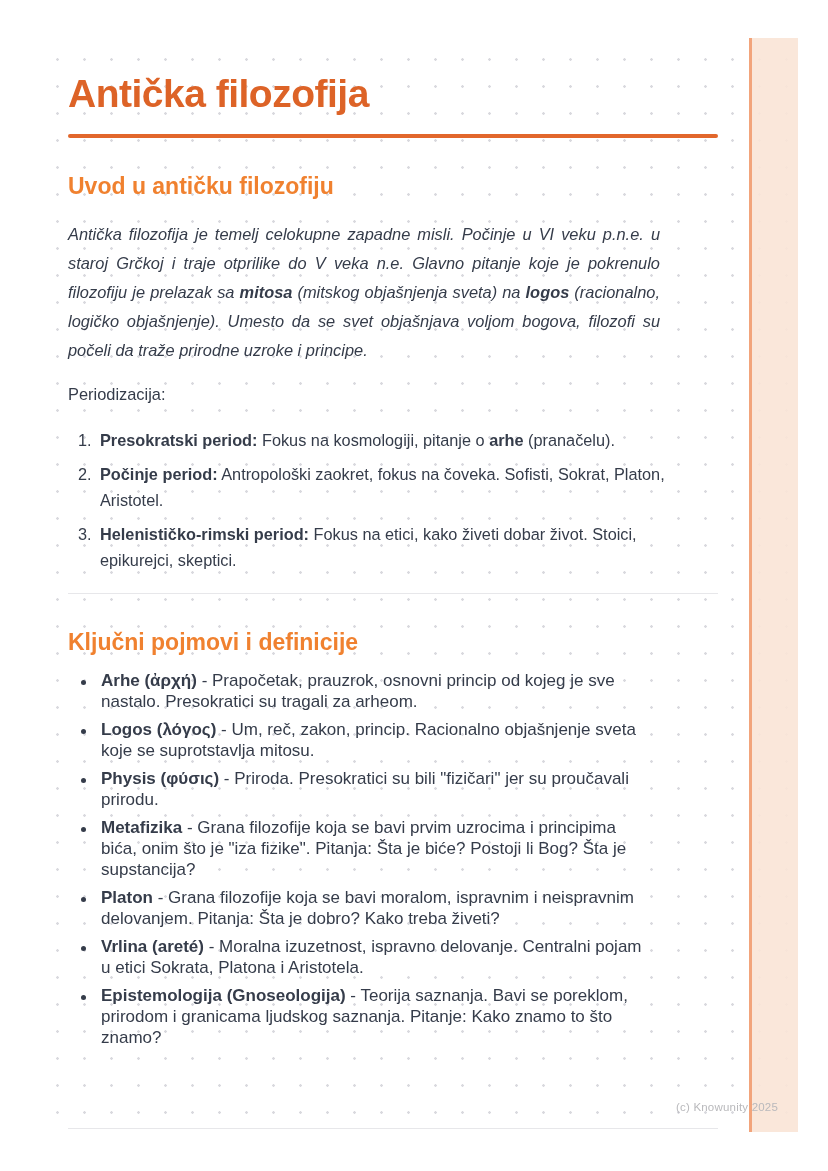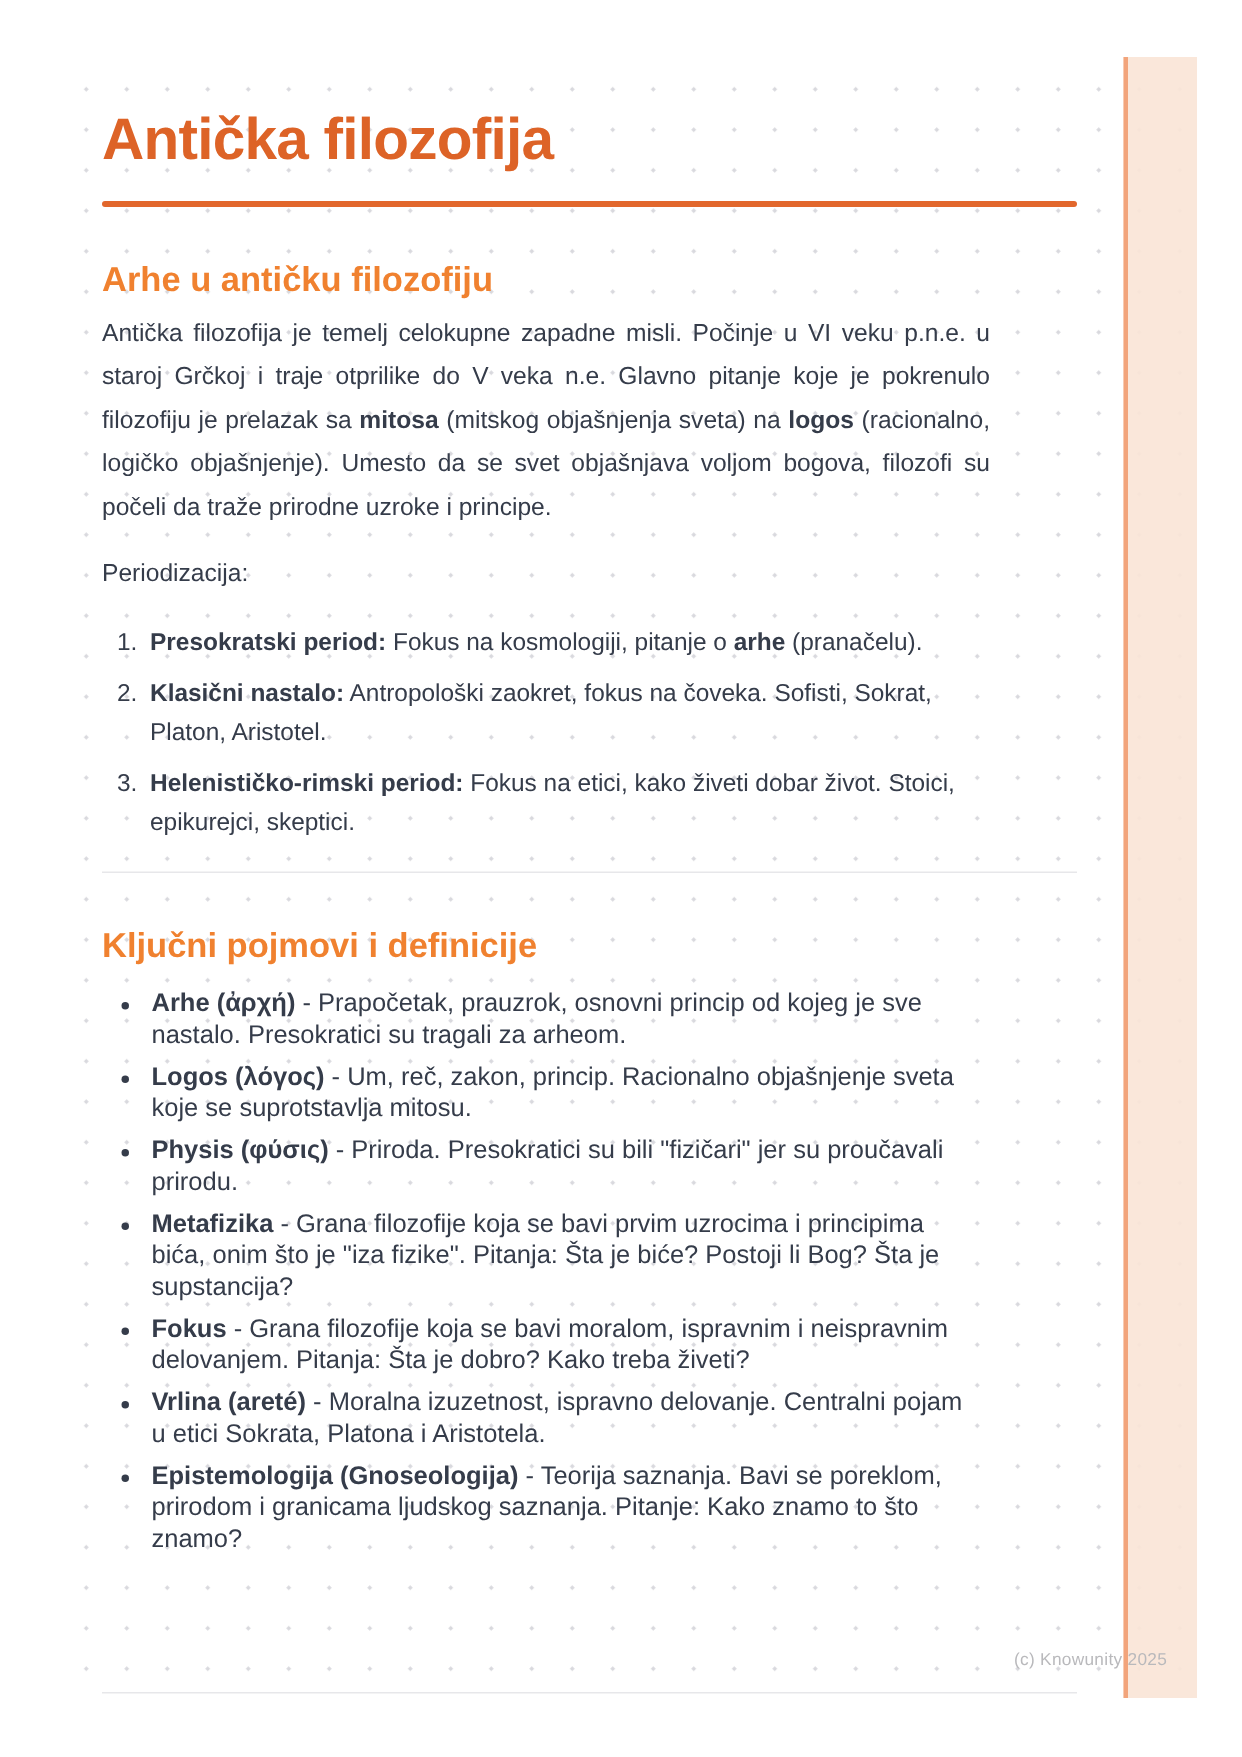--- a/index.html
+++ b/index.html
@@ -29,21 +29,21 @@
 
   .content{position:absolute;left:68px;top:0;width:650px;z-index:2;color:var(--text);}
 
   h1.doc-title{margin-top:70px;font-size:39px;line-height:48px;font-weight:800;
     letter-spacing:-0.5px;color:var(--title-orange);}
   .title-rule{height:4px;width:650px;background:var(--rule-orange);margin-top:16px;border-radius:2px;}
 
   h2.section-heading{margin-top:34px;font-size:23px;line-height:28px;font-weight:700;
     color:var(--heading-orange);}
 
-  p.lead{margin-top:8px;width:592px;text-align:justify;font-size:16.4px;line-height:29px;}
+  p.lead{margin-top:20px;width:592px;text-align:justify;font-size:16.4px;line-height:29px;font-style:italic;}
   p.label{margin-top:15px;font-size:16.4px;line-height:29px;}
   b{font-weight:700;color:var(--text);}
 
   ol.num-list{margin-top:18px;padding-left:10px;width:600px;list-style:none;}
   ol.num-list li{display:flex;margin-top:8px;font-size:16.3px;line-height:26px;}
   ol.num-list li:first-child{margin-top:0;}
   .num{flex:none;width:22px;}
   .li-body{flex:1;}
 
   hr.divider{border:0;border-top:1px solid var(--divider);margin-top:20px;width:650px;}
@@ -63,35 +63,35 @@
 <body>
 
 <div class="page">
   <div class="dots"></div>
   <div class="stripe"></div>
 
   <div class="content">
     <h1 class="doc-title">Antička filozofija</h1>
     <div class="title-rule"></div>
 
-    <h2 class="section-heading">Arhe u antičku filozofiju</h2>
+    <h2 class="section-heading">Uvod u antičku filozofiju</h2>
 
     <p class="lead"><span>Antička filozofija je temelj celokupne zapadne misli. Počinje u VI veku p.n.e. u staroj Grčkoj i traje otprilike do V veka n.e. Glavno pitanje koje je pokrenulo filozofiju je prelazak sa </span><b>mitosa</b><span> (mitskog objašnjenja sveta) na </span><b>logos</b><span> (racionalno, logičko objašnjenje). Umesto da se svet objašnjava voljom bogova, filozofi su počeli da traže prirodne uzroke i principe.</span></p>
 
     <p class="label">Periodizacija:</p>
 
     <ol class="num-list">
   <li>
     <span class="num">1.</span>
     <span class="li-body"><b>Presokratski period:</b><span> Fokus na kosmologiji, pitanje o </span><b>arhe</b><span> (pranačelu).</span></span>
   </li>
 
   <li>
     <span class="num">2.</span>
-    <span class="li-body"><b>Klasični nastalo:</b><span> Antropološki zaokret, fokus na čoveka. Sofisti, Sokrat, Platon, Aristotel.</span><b></b><span></span></span>
+    <span class="li-body"><b>Počinje period:</b><span> Antropološki zaokret, fokus na čoveka. Sofisti, Sokrat, Platon, Aristotel.</span><b></b><span></span></span>
   </li>
 
   <li>
     <span class="num">3.</span>
     <span class="li-body"><b>Helenističko-rimski period:</b><span> Fokus na etici, kako živeti dobar život. Stoici, epikurejci, skeptici.</span><b></b><span></span></span>
   </li>
 </ol>
 
     <hr class="divider">
 
@@ -108,21 +108,21 @@
 
   <li>
     <span class="bullet-dot"></span><b>Physis (φύσις)</b><span> - Priroda. Presokratici su bili "fizičari" jer su proučavali prirodu.</span>
   </li>
 
   <li>
     <span class="bullet-dot"></span><b>Metafizika</b><span> - Grana filozofije koja se bavi prvim uzrocima i principima bića, onim što je "iza fizike". Pitanja: Šta je biće? Postoji li Bog? Šta je supstancija?</span>
   </li>
 
   <li>
-    <span class="bullet-dot"></span><b>Fokus</b><span> - Grana filozofije koja se bavi moralom, ispravnim i neispravnim delovanjem. Pitanja: Šta je dobro? Kako treba živeti?</span>
+    <span class="bullet-dot"></span><b>Platon</b><span> - Grana filozofije koja se bavi moralom, ispravnim i neispravnim delovanjem. Pitanja: Šta je dobro? Kako treba živeti?</span>
   </li>
 
   <li>
     <span class="bullet-dot"></span><b>Vrlina (areté)</b><span> - Moralna izuzetnost, ispravno delovanje. Centralni pojam u etici Sokrata, Platona i Aristotela.</span>
   </li>
 
   <li>
     <span class="bullet-dot"></span><b>Epistemologija (Gnoseologija)</b><span> - Teorija saznanja. Bavi se poreklom, prirodom i granicama ljudskog saznanja. Pitanje: Kako znamo to što znamo?</span>
   </li>
 </ul>

